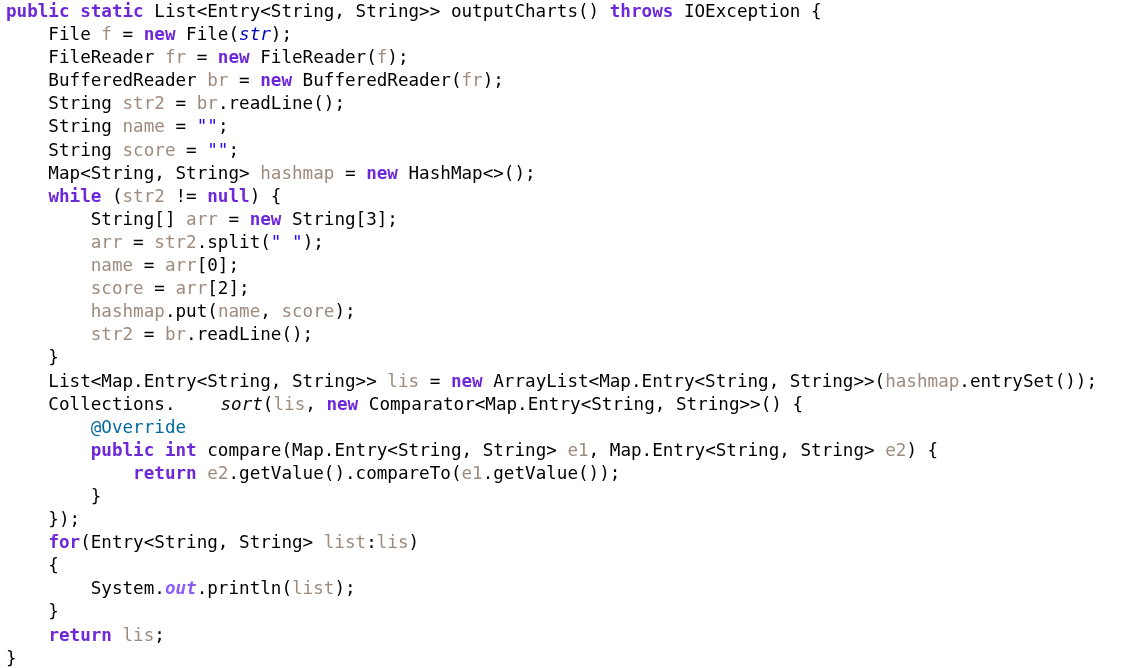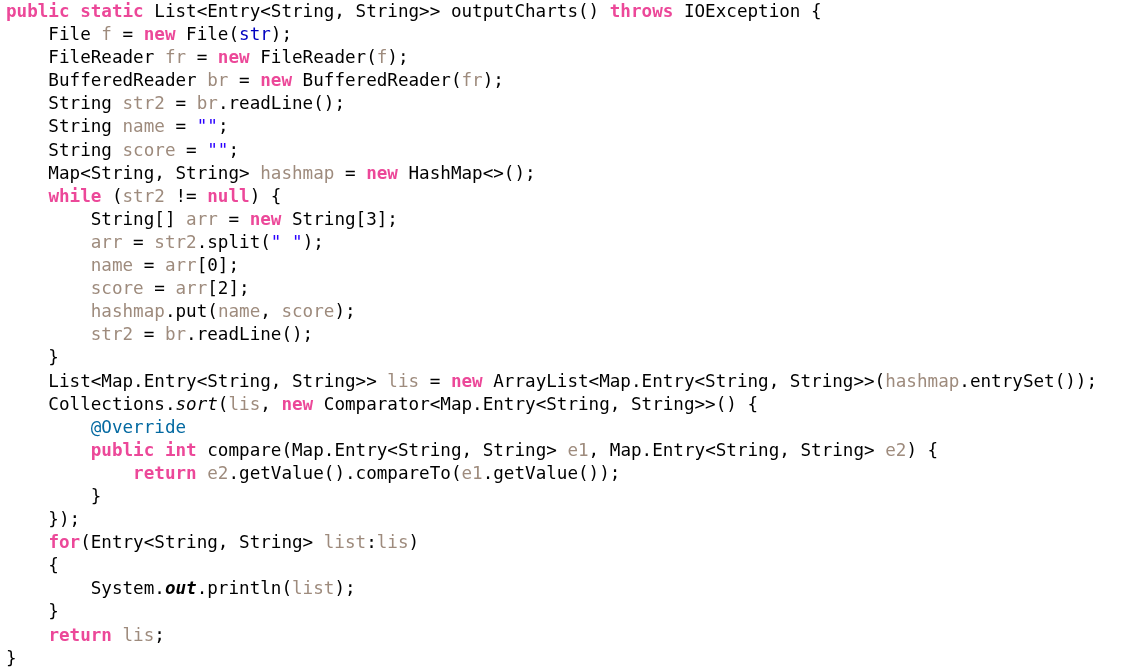--- a/index.html
+++ b/index.html
@@ -24,24 +24,24 @@
     font-family: "DejaVu Sans Mono", "Liberation Mono", monospace;
     -webkit-font-smoothing: antialiased;
   }
   .ln {
     display: block;
     height: 23.1px;
     white-space: pre;
   }
   
   .t-plain    { color: #000000; }
-  .t-keyword  { color: #ec4899; font-weight: bold; }
+  .t-keyword  { color: #6d28d9; font-weight: bold; }
   .t-ident    { color: #9e8b7d; }
   .t-string   { color: #2a00ff; }
-  .t-field    { color: #0000c0; }
-  .t-sfield   { color: #000000; font-weight: bold; font-style: italic; margin-top: 22px; }
-  .t-smethod  { color: #000000; font-style: italic; }
+  .t-field    { color: #0000c0; font-style: italic; }
+  .t-sfield   { color: #8b5cf6; font-weight: bold; font-style: italic; margin-top: 22px; }
+  .t-smethod  { color: #000000; font-style: italic; margin-left: 45px; }
   .t-annot    { color: #0369a1; }
 </style>
 </head>
 <body>
 
 <div id="code-block"><span class="ln"><span class="t-keyword">public static</span><span class="t-plain"> List&lt;Entry&lt;String, String&gt;&gt; outputCharts() </span><span class="t-keyword">throws</span><span class="t-plain"> IOException {</span></span><span class="ln"><span class="t-plain">    File </span><span class="t-ident">f</span><span class="t-plain"> = </span><span class="t-keyword">new</span><span class="t-plain"> File(</span><span class="t-field">str</span><span class="t-plain">);</span></span><span class="ln"><span class="t-plain">    FileReader </span><span class="t-ident">fr</span><span class="t-plain"> = </span><span class="t-keyword">new</span><span class="t-plain"> FileReader(</span><span class="t-ident">f</span><span class="t-plain">);</span></span><span class="ln"><span class="t-plain">    BufferedReader </span><span class="t-ident">br</span><span class="t-plain"> = </span><span class="t-keyword">new</span><span class="t-plain"> BufferedReader(</span><span class="t-ident">fr</span><span class="t-plain">);</span></span><span class="ln"><span class="t-plain">    String </span><span class="t-ident">str2</span><span class="t-plain"> = </span><span class="t-ident">br</span><span class="t-plain">.readLine();</span></span><span class="ln"><span class="t-plain">    String </span><span class="t-ident">name</span><span class="t-plain"> = </span><span class="t-string">""</span><span class="t-plain">;</span></span><span class="ln"><span class="t-plain">    String </span><span class="t-ident">score</span><span class="t-plain"> = </span><span class="t-string">""</span><span class="t-plain">;</span></span><span class="ln"><span class="t-plain">    Map&lt;String, String&gt; </span><span class="t-ident">hashmap</span><span class="t-plain"> = </span><span class="t-keyword">new</span><span class="t-plain"> HashMap&lt;&gt;();</span></span><span class="ln"><span class="t-plain">    </span><span class="t-keyword">while</span><span class="t-plain"> (</span><span class="t-ident">str2</span><span class="t-plain"> != </span><span class="t-keyword">null</span><span class="t-plain">) {</span></span><span class="ln"><span class="t-plain">        String[] </span><span class="t-ident">arr</span><span class="t-plain"> = </span><span class="t-keyword">new</span><span class="t-plain"> String[3];</span></span><span class="ln"><span class="t-plain">        </span><span class="t-ident">arr</span><span class="t-plain"> = </span><span class="t-ident">str2</span><span class="t-plain">.split(</span><span class="t-string">" "</span><span class="t-plain">);</span></span><span class="ln"><span class="t-plain">        </span><span class="t-ident">name</span><span class="t-plain"> = </span><span class="t-ident">arr</span><span class="t-plain">[0];</span></span><span class="ln"><span class="t-plain">        </span><span class="t-ident">score</span><span class="t-plain"> = </span><span class="t-ident">arr</span><span class="t-plain">[2];</span></span><span class="ln"><span class="t-plain">        </span><span class="t-ident">hashmap</span><span class="t-plain">.put(</span><span class="t-ident">name</span><span class="t-plain">, </span><span class="t-ident">score</span><span class="t-plain">);</span></span><span class="ln"><span class="t-plain">        </span><span class="t-ident">str2</span><span class="t-plain"> = </span><span class="t-ident">br</span><span class="t-plain">.readLine();</span></span><span class="ln"><span class="t-plain">    }</span></span><span class="ln"><span class="t-plain">    List&lt;Map.Entry&lt;String, String&gt;&gt; </span><span class="t-ident">lis</span><span class="t-plain"> = </span><span class="t-keyword">new</span><span class="t-plain"> ArrayList&lt;Map.Entry&lt;String, String&gt;&gt;(</span><span class="t-ident">hashmap</span><span class="t-plain">.entrySet());</span></span><span class="ln"><span class="t-plain">    Collections.</span><span class="t-smethod">sort</span><span class="t-plain">(</span><span class="t-ident">lis</span><span class="t-plain">, </span><span class="t-keyword">new</span><span class="t-plain"> Comparator&lt;Map.Entry&lt;String, String&gt;&gt;() {</span></span><span class="ln"><span class="t-plain">        </span><span class="t-annot">@Override</span></span><span class="ln"><span class="t-plain">        </span><span class="t-keyword">public int</span><span class="t-plain"> compare(Map.Entry&lt;String, String&gt; </span><span class="t-ident">e1</span><span class="t-plain">, Map.Entry&lt;String, String&gt; </span><span class="t-ident">e2</span><span class="t-plain">) {</span></span><span class="ln"><span class="t-plain">            </span><span class="t-keyword">return</span><span class="t-plain"> </span><span class="t-ident">e2</span><span class="t-plain">.getValue().compareTo(</span><span class="t-ident">e1</span><span class="t-plain">.getValue());</span></span><span class="ln"><span class="t-plain">        }</span></span><span class="ln"><span class="t-plain">    });</span></span><span class="ln"><span class="t-plain">    </span><span class="t-keyword">for</span><span class="t-plain">(Entry&lt;String, String&gt; </span><span class="t-ident">list</span><span class="t-plain">:</span><span class="t-ident">lis</span><span class="t-plain">)</span></span><span class="ln"><span class="t-plain">    {</span></span><span class="ln"><span class="t-plain">        System.</span><span class="t-sfield">out</span><span class="t-plain">.println(</span><span class="t-ident">list</span><span class="t-plain">);</span></span><span class="ln"><span class="t-plain">    }</span></span><span class="ln"><span class="t-plain">    </span><span class="t-keyword">return</span><span class="t-plain"> </span><span class="t-ident">lis</span><span class="t-plain">;</span></span><span class="ln"><span class="t-plain">}</span></span></div>
 
 </body></html>

